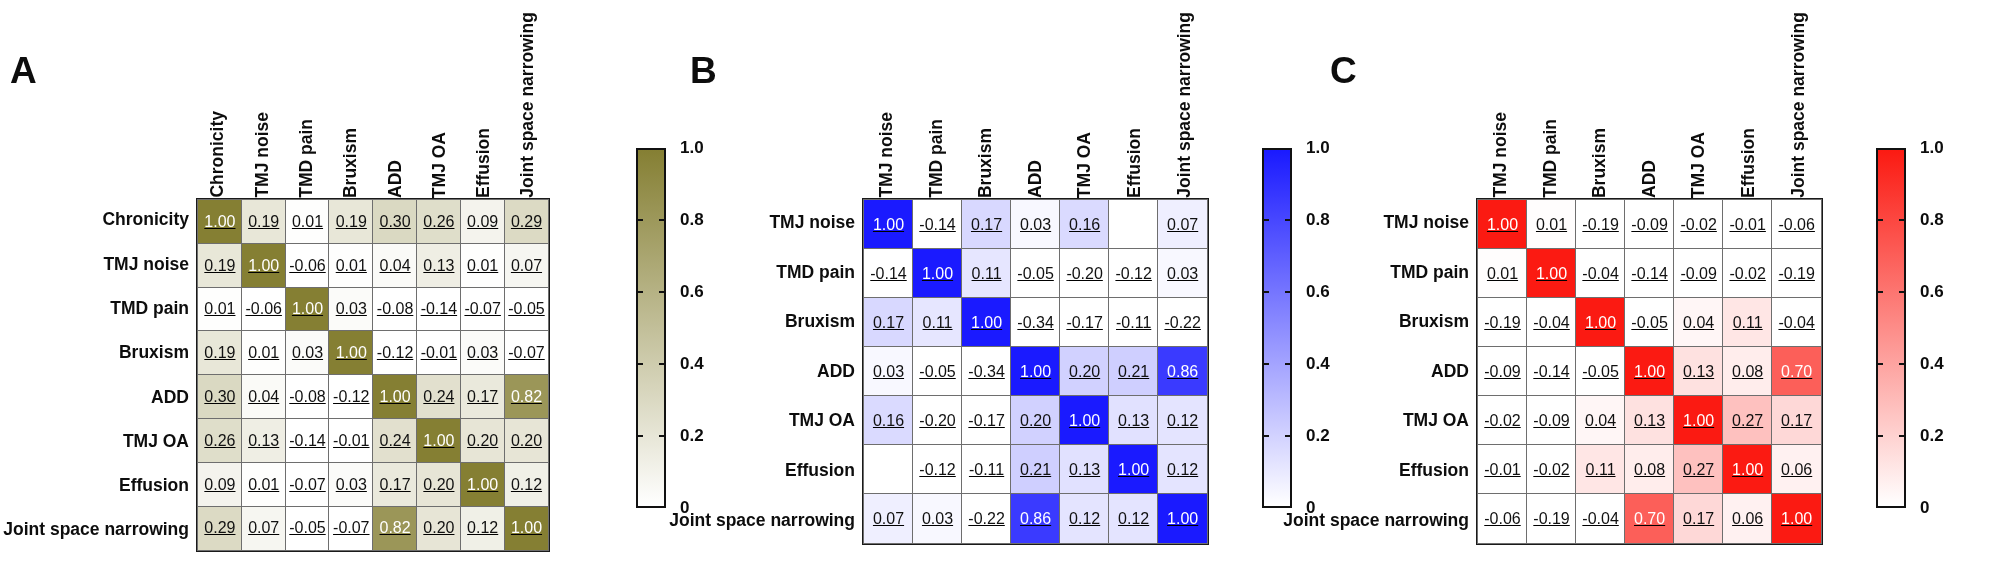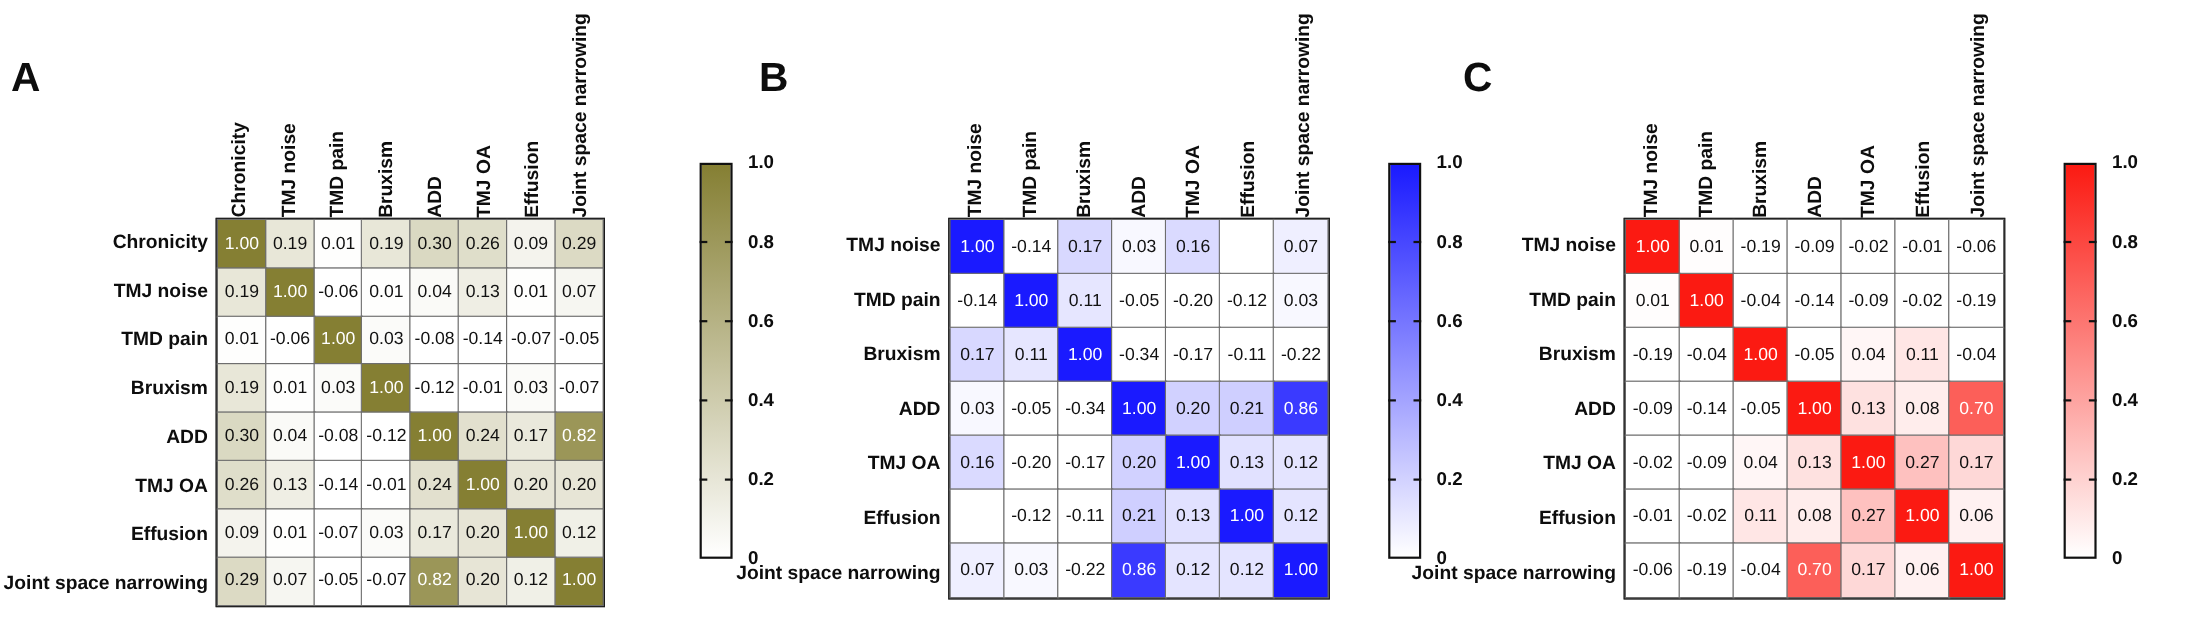--- a/index.html
+++ b/index.html
@@ -65,20 +65,21 @@
     color: #0d0d0d;
     white-space: nowrap;
     padding-right: 7px;
     line-height: 1;
   }
   .grid {
     position: absolute;
     display: grid;
     background: #5a5a5a;
     border: 2.5px solid #1a1a1a;
+    text-decoration: underline;
   }
   .cell {
     display: flex;
     align-items: center;
     justify-content: center;
     font-size: 16px;
     color: #111111;
     background: #ffffff;
     outline: 0.9px solid #6e6e6e;
     outline-offset: -0.45px;

